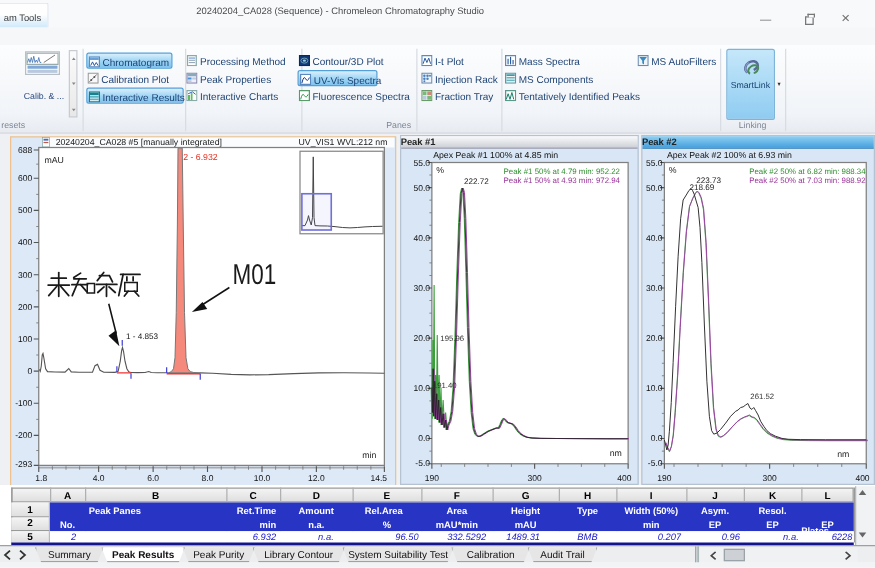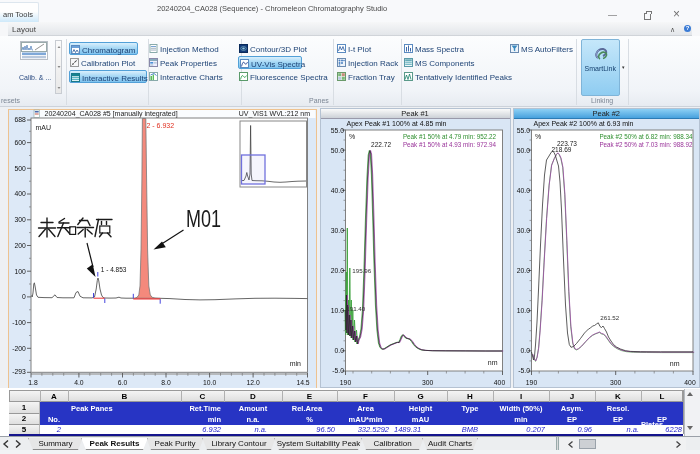--- a/index.html
+++ b/index.html
@@ -28,21 +28,21 @@
 #spinner{left:55px;top:4px;width:7px;height:54px;background:linear-gradient(#fbfbfb,#e8e8e8);border:1px solid #c8ccd2;}
 #presetlbl{left:19px;top:38px;font-size:7px;color:#2a4a80;}
 
 #smartlink{left:581px;top:3px;width:39px;height:57px;background:linear-gradient(#c5e7fa,#8fccf1);border:1px solid #7fb4d8;border-radius:2px;}
 #smartlink .sltx{position:absolute;left:2.5px;top:25px;font-size:7px;color:#16406e;}
 #sldrop{left:622px;top:28px;font-size:5px;color:#333;}
 
 #content{left:0;top:107px;width:700px;height:283px;background:#eef0f3;}
 #chromPanel{left:8px;top:109px;width:309px;height:279.5px;border:1.5px solid #eec28f;background:#dde9f7;}
 .ppanel{top:108px;height:280px;background:#d9e6f5;border:1px solid #b5c2d2;}
-.ptitle{position:absolute;left:0;top:0;width:100%;height:10px;font-size:7.5px;text-align:center;color:#222;}
+.ptitle{position:absolute;left:0;top:0;width:100%;height:10px;font-size:7.5px;color:#222;font-weight:bold;}
 svg{position:absolute;left:0;top:0;}
 
 #tablewrap{left:0;top:388px;width:700px;height:48px;background:#fff;}
 .cell{position:absolute;font-size:7.5px;overflow:hidden;white-space:nowrap;}
 .hdr{color:#fff;font-weight:bold;}
 .val{color:#1a1acc;font-style:italic;}
 .lrow{background:linear-gradient(#f4f4f4,#dfdfdf);border-right:1px solid #b9b9b9;color:#000;font-weight:bold;font-size:8px;text-align:center;}
 
 #tabsrow{left:0;top:436px;width:700px;height:13.5px;background:#eceef0;border-top:1px solid #9aa0a8;}
 .sheettab{position:absolute;top:0.5px;height:12.5px;background:#e6e6e6;border:1px solid #8a8a8a;border-top:none;font-size:8px;color:#111;text-align:center;clip-path:polygon(0 0,100% 0,calc(100% - 5px) 100%,5px 100%);}
@@ -55,25 +55,20 @@
   <div class="abs" id="titlebar"></div>
   <div class="abs" id="apptab">
       <span>am Tools</span>
     </div>
   <div class="abs" id="wtitle">20240204_CA028 (Sequence) - Chromeleon Chromatography Studio</div>
   <div class="abs winbtn" style="left:608px;">—</div>
   <div class="abs" style="left:644px;top:13px;width:7px;height:7px;border:1px solid #777;background:#f8f9fb;"></div>
   <div class="abs" style="left:646px;top:11px;width:6px;height:3px;border:1px solid #777;border-bottom:none;background:#f8f9fb;"></div>
   <div class="abs winbtn" style="left:673px;top:7px;font-size:12px;">×</div>
 
-  <div class="abs" id="menubar">
-      <span class="lay">Layout</span>
-      <span id="chev">∧</span>
-      <span id="helpq">?</span>
-    </div>
 
   <div class="abs" id="ribbon">
     <div class="gsep" style="left:66px;"></div>
     <div class="gsep" style="left:148px;"></div>
     <div class="gsep" style="left:241px;"></div>
     <div class="gsep" style="left:333px;"></div>
     <div class="gsep" style="left:401px;"></div>
     <div class="gsep" style="left:576px;"></div>
     <div class="gsep" style="left:628px;"></div>
     <div class="glabel" style="left:1px;">resets</div>
@@ -124,21 +119,21 @@
         <span class="tx">Interactive Results</span>
       </div>
 
     <div class="rbtn" style="left:148px;top:5.5px;">
         <svg class="ic" viewBox="0 0 9 9">
           <rect x="1" y="0.5" width="7" height="8" fill="#fff" stroke="#8aa"></rect>
           <rect x="2" y="2" width="5" height="0.9" fill="#6a9ad0"></rect>
           <rect x="2" y="3.8" width="5" height="0.9" fill="#9ab"></rect>
           <rect x="2" y="5.6" width="5" height="0.9" fill="#9ab"></rect>
         </svg>
-        <span class="tx">Injection Method</span>
+        <span class="tx">Processing Method</span>
       </div>
     <div class="rbtn" style="left:148px;top:19.5px;">
         <svg class="ic" viewBox="0 0 9 9">
           <rect x="0.5" y="0.5" width="8" height="8" fill="#eef" stroke="#88a"></rect>
           <rect x="1" y="1" width="7" height="2" fill="#8ab"></rect>
           <rect x="1.2" y="4" width="3" height="1.6" fill="#4a90d8"></rect>
           <rect x="4.8" y="4" width="3" height="1.6" fill="#bcd"></rect>
           <rect x="1.2" y="6.2" width="3" height="1.6" fill="#bcd"></rect>
         </svg>
         <span class="tx">Peak Properties</span>
@@ -635,21 +630,21 @@
     <div class="abs hdr cell" style="left:549px;top:27px;width:46px;text-align:center;">EP</div>
     <div class="abs hdr cell" style="left:595px;top:27px;width:46px;text-align:center;">EP</div>
     <div class="abs hdr cell" style="left:641px;top:27px;width:42px;text-align:center;">EP</div>
 
     <div class="abs" style="left:40px;top:36.5px;width:643px;height:9.5px;background:#fff;"></div>
     <div class="abs val cell" style="left:40px;top:37px;width:21px;text-align:right;">2</div>
     <div class="abs val cell" style="left:181px;top:37px;width:40px;text-align:right;">6.932</div>
     <div class="abs val cell" style="left:224px;top:37px;width:43px;text-align:right;">n.a.</div>
     <div class="abs val cell" style="left:282px;top:37px;width:53px;text-align:right;">96.50</div>
     <div class="abs val cell" style="left:337px;top:37px;width:52px;text-align:right;">332.5292</div>
-    <div class="abs val cell" style="left:394px;top:37px;width:49px;text-align:left;font-style:italic;">1489.31</div>
+    <div class="abs val cell" style="left:394px;top:37px;width:49px;text-align:center;font-style:italic;">1489.31</div>
     <div class="abs val cell" style="left:447px;top:37px;width:46px;text-align:center;">BMB</div>
     <div class="abs val cell" style="left:493px;top:37px;width:52px;text-align:right;">0.207</div>
     <div class="abs val cell" style="left:549px;top:37px;width:43px;text-align:right;">0.96</div>
     <div class="abs val cell" style="left:595px;top:37px;width:44px;text-align:right;">n.a.</div>
     <div class="abs val cell" style="left:641px;top:37px;width:41px;text-align:right;">6228</div>
 
     <div class="abs lrow" style="left:9px;top:14px;width:31px;height:12px;border-bottom:1px solid #999;line-height:12px;">1</div>
     <div class="abs lrow" style="left:9px;top:26px;width:31px;height:10.5px;border-bottom:1px solid #999;line-height:10px;">2</div>
     <div class="abs lrow" style="left:9px;top:36.5px;width:31px;height:9.5px;line-height:9px;">5</div>
     <div class="abs" style="left:9px;top:46px;width:674px;height:2px;background:#14148c;"></div>
@@ -661,23 +656,23 @@
 
   <div class="abs" id="tabsrow">
     <svg class="abs" style="left:2px;top:3px;" width="22" height="8" viewBox="0 0 22 8">
       <path d="M6,0.5 L2,4 L6,7.5" stroke="#333" stroke-width="1.4" fill="none"></path>
       <path d="M14,0.5 L18,4 L14,7.5" stroke="#333" stroke-width="1.4" fill="none"></path>
     </svg>
     <div class="sheettab" style="left:28px;width:55px;line-height:12px;">Summary</div>
     <div class="sheettab active" style="left:81px;width:67px;line-height:12px;">Peak Results</div>
     <div class="sheettab" style="left:146px;width:58px;line-height:12px;">Peak Purity</div>
     <div class="sheettab" style="left:202px;width:74px;line-height:12px;">Library Contour</div>
-    <div class="sheettab" style="left:274px;width:89px;line-height:12px;">System Suitability Peak</div>
+    <div class="sheettab" style="left:274px;width:89px;line-height:12px;">System Suitability Test</div>
     <div class="sheettab" style="left:361px;width:63px;line-height:12px;">Calibration</div>
-    <div class="sheettab" style="left:422px;width:56px;line-height:12px;">Audit Charts</div>
+    <div class="sheettab" style="left:422px;width:56px;line-height:12px;">Audit Trail</div>
     <div class="abs" style="left:556px;top:0;width:3px;height:13px;background:#d8dadc;border-left:1px solid #9aa;border-right:1px solid #9aa;"></div>
     <div class="abs" style="left:560px;top:0.5px;width:126px;height:12.5px;background:#f0f1f2;"></div>
     <svg class="abs" style="left:567px;top:3.5px;" width="8" height="8" viewBox="0 0 8 8">
         <path d="M5.5,0.5 L2,3.5 L5.5,6.5" stroke="#444" stroke-width="1.3" fill="none"></path>
       </svg>
     <div class="abs" style="left:579px;top:1.5px;width:17px;height:10px;background:#cdd0d4;border:1px solid #9aa2aa;"></div>
     <svg class="abs" style="left:674px;top:3.5px;" width="8" height="8" viewBox="0 0 8 8">
         <path d="M2.5,0.5 L6,3.5 L2.5,6.5" stroke="#444" stroke-width="1.3" fill="none"></path>
       </svg>
   </div>

